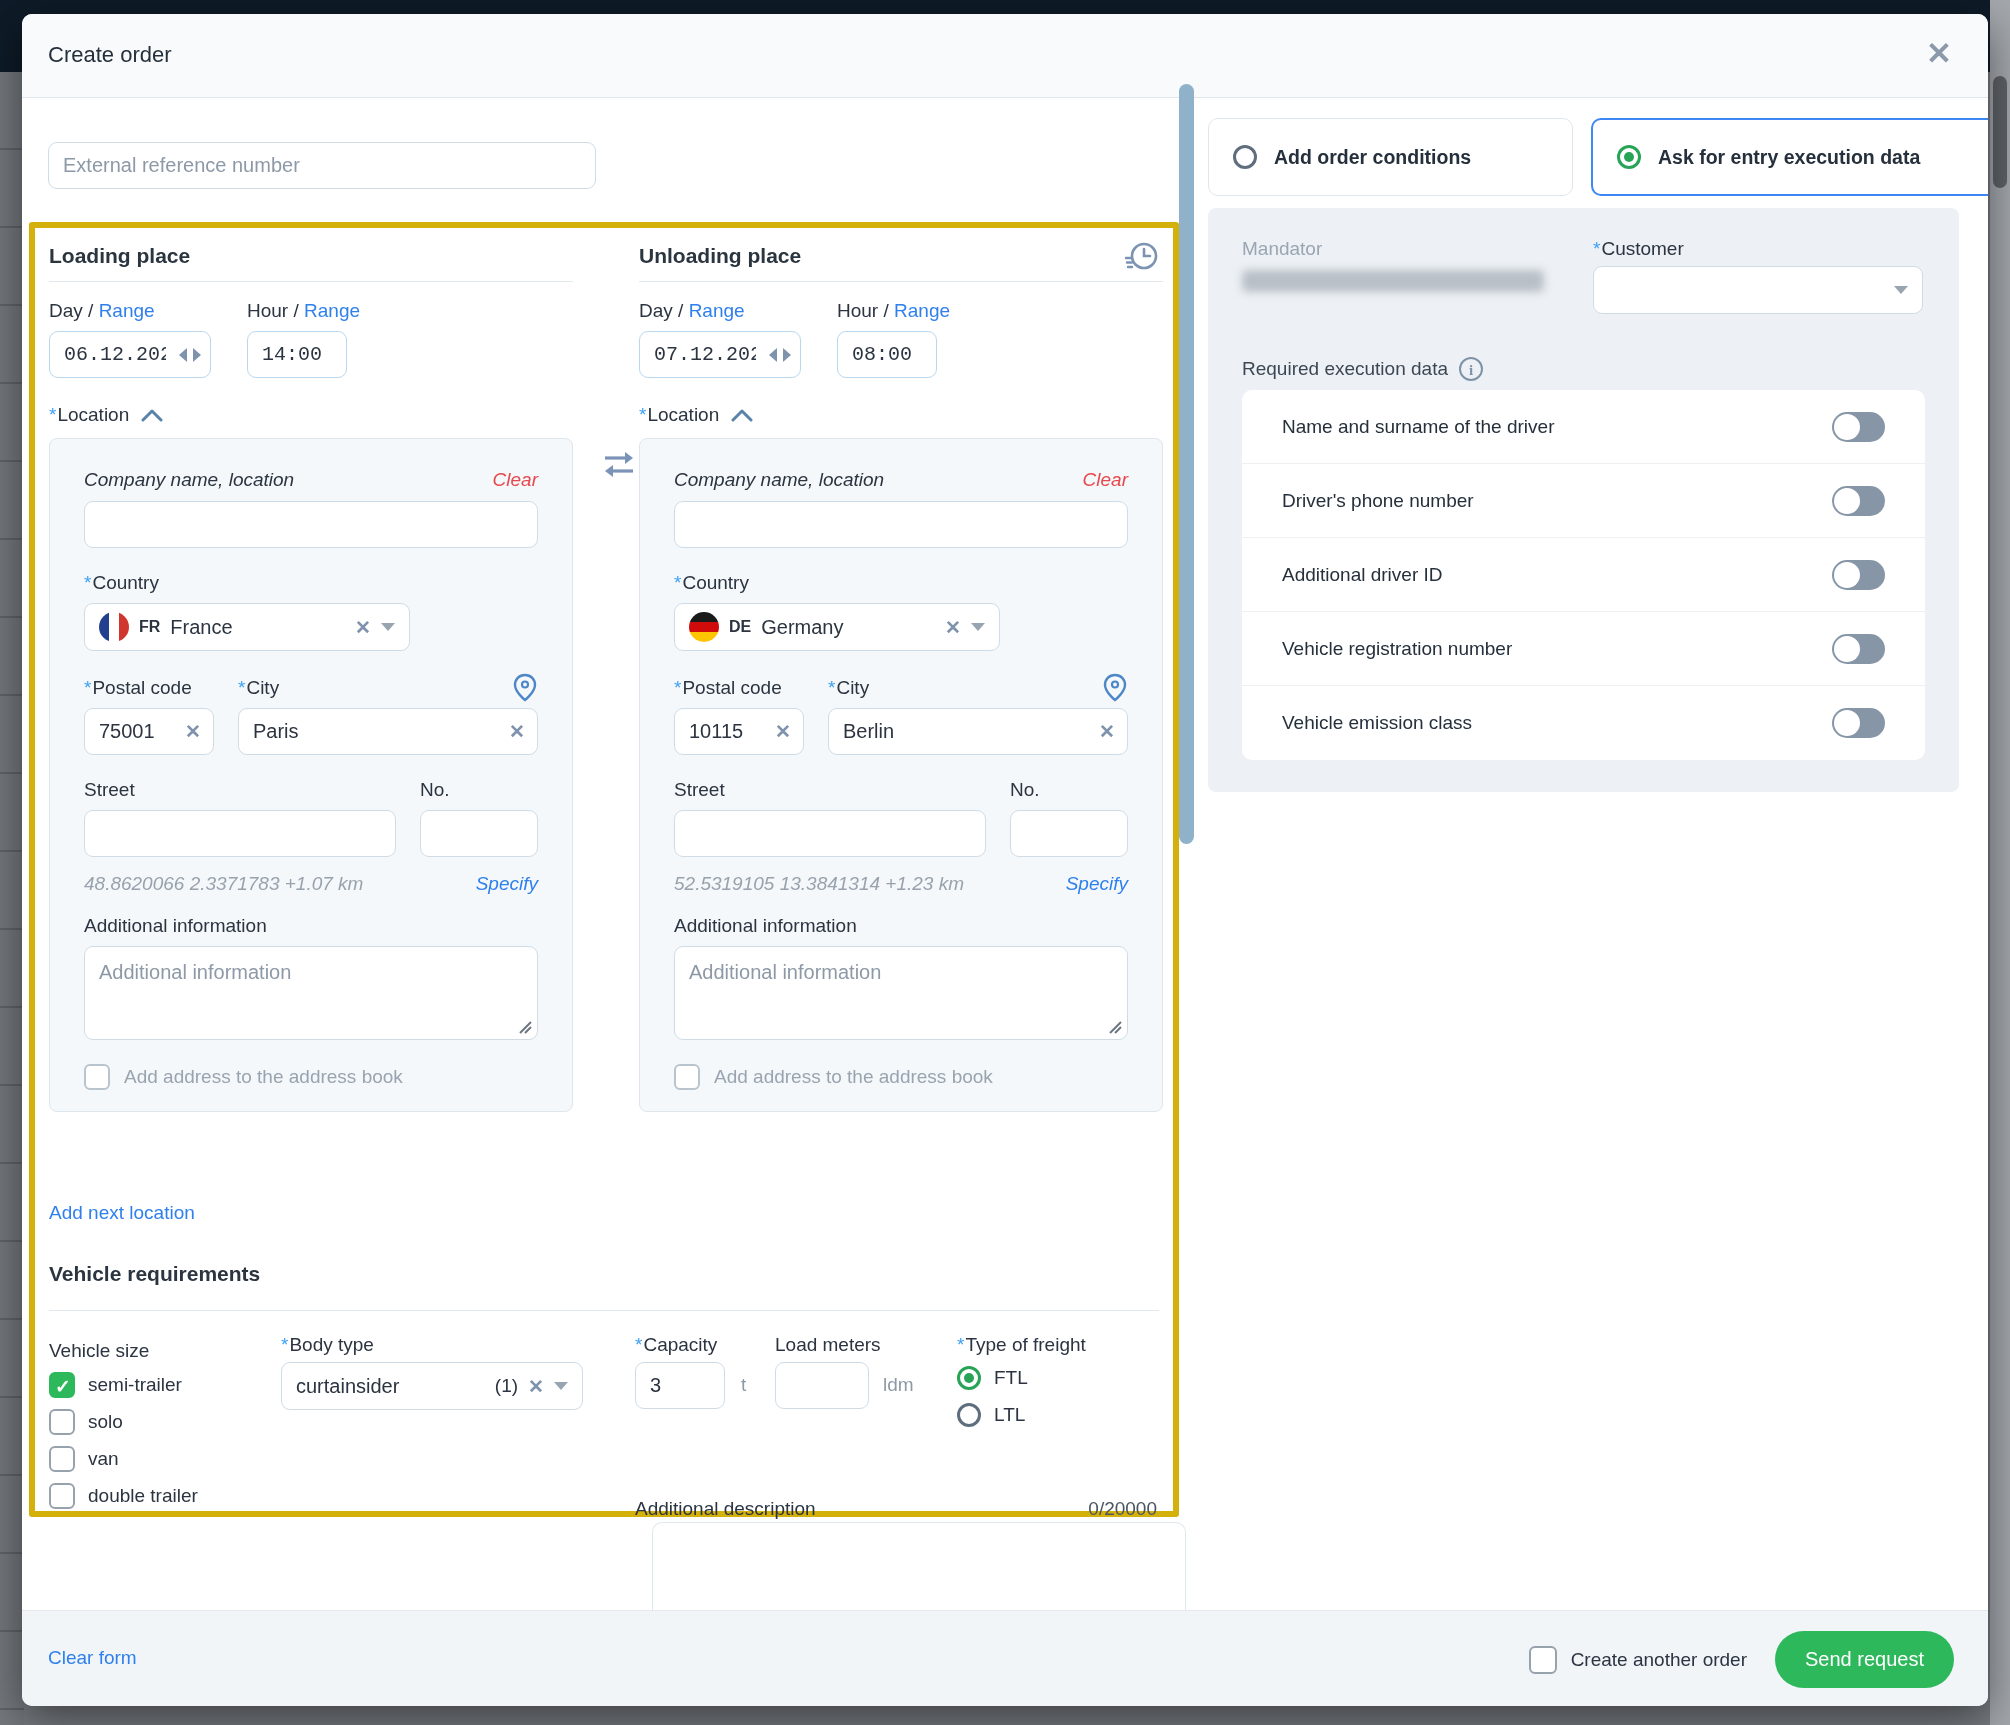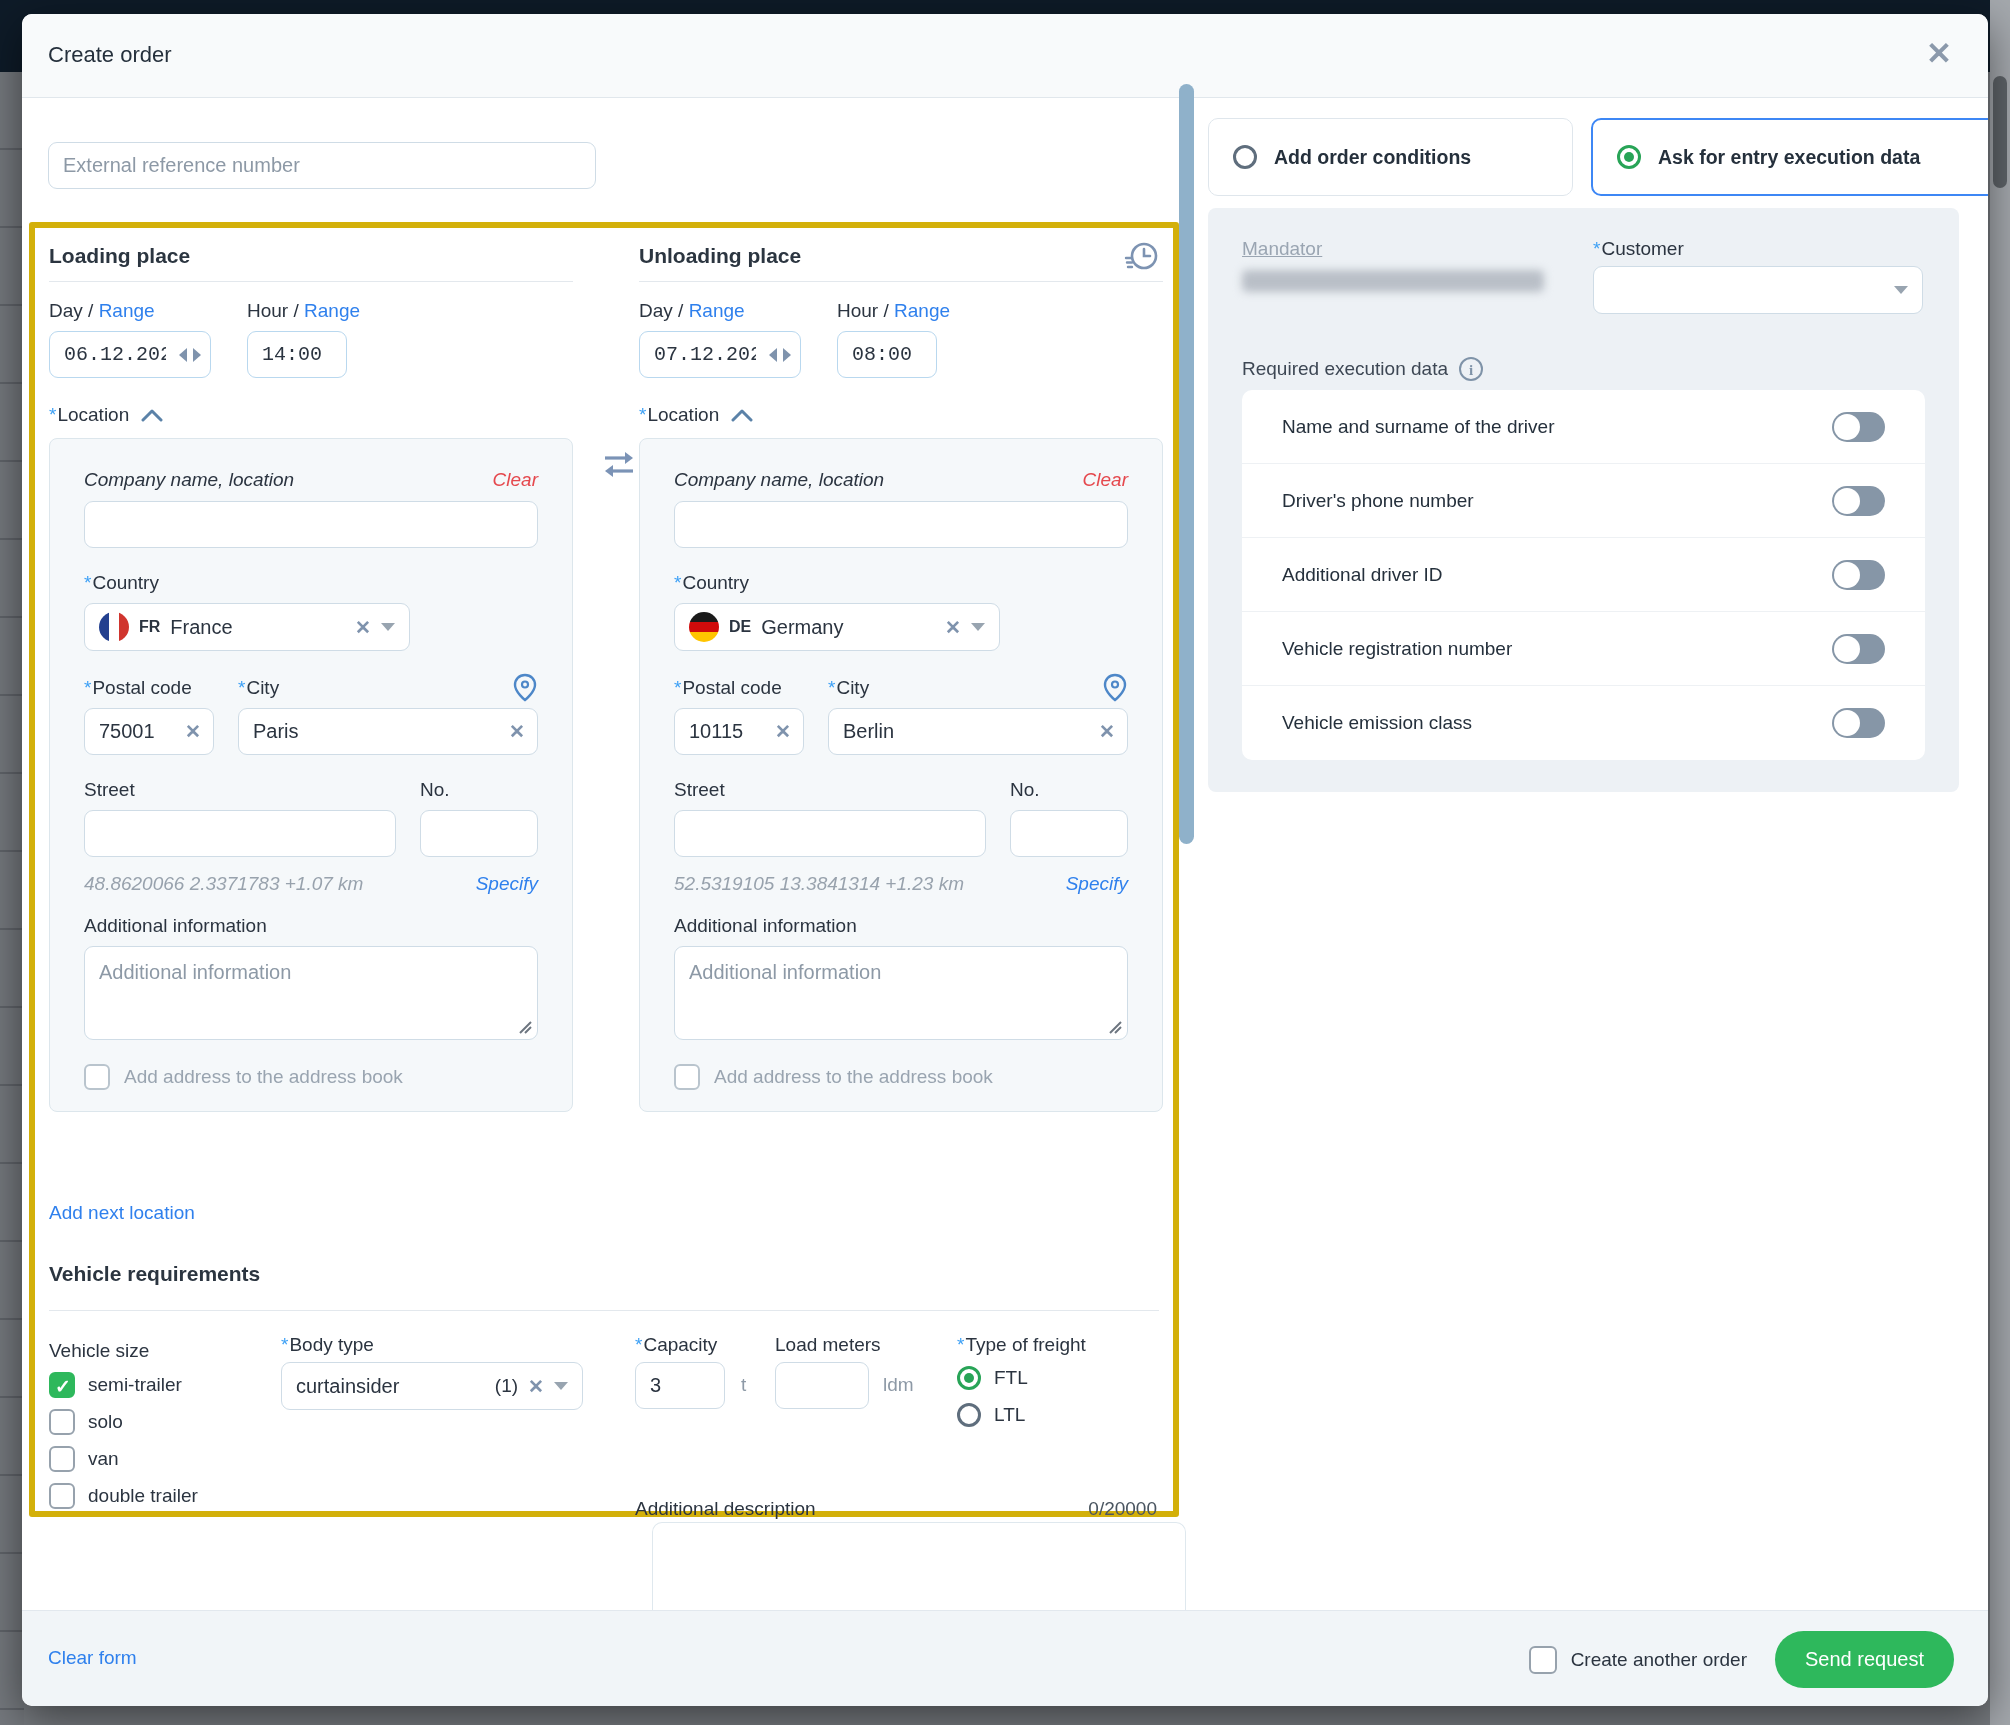--- a/index.html
+++ b/index.html
@@ -107,21 +107,21 @@
   .bottom-ta { position:absolute; left:630px; top:1508px; width:534px; height:90px;
     border:1px solid #dfe8ee; border-bottom:none; border-radius:10px 10px 0 0; background:#fff; }
   .scroll-thumb { position:absolute; left:1157px; top:70px; width:15px; height:760px; background:#8fb1ca; border-radius:8px; }
   
   .opt-card { position:absolute; top:104px; height:78px; background:#fff; border:1px solid #dfe6ec; border-radius:10px;
     display:flex; align-items:center; gap:17px; padding:0 24px; cursor:pointer; }
   .opt1 { left:1186px; width:365px; }
   .opt2 { left:1569px; width:420px; border:2px solid #3d87f5; }
   .opt-lbl { font-size:19.5px; font-weight:700; color:#25303c; }
   .gray-panel { position:absolute; left:1186px; top:194px; width:751px; height:584px; background:#edf1f5; border-radius:8px; }
-  .mand-lbl { position:absolute; left:34px; top:30px; font-size:19px; color:#9aa5b2;text-decoration:underline; }
+  .mand-lbl { position:absolute; left:34px; top:30px; font-size:19px; color:#9aa5b2; }
   .mand-blur { position:absolute; left:34px; top:62px; width:302px; height:22px; background:#b9bfc7; border-radius:5px; filter:blur(4px); }
   .cust-lbl { position:absolute; left:385px; top:30px; font-size:19px; }
   .cust-sel { position:absolute; left:385px; top:58px; width:330px; height:48px; }
   .req-head { position:absolute; left:34px; top:148px; display:flex; align-items:center; gap:10px; font-size:19px; color:#3d4754; }
   .tgl-card { position:absolute; left:34px; top:182px; width:683px; height:370px; background:#fff; border-radius:10px; overflow:hidden; }
   .tgl-row { height:74px; display:flex; align-items:center; justify-content:space-between; padding:0 40px; border-bottom:1px solid #eef1f4; }
   .tgl-row:last-child { border-bottom:none; }
   .tgl-lbl { font-size:19px; color:#25303c; }
   
   .m-footer { position:absolute; left:0; bottom:0; width:100%; height:96px; background:#f1f5f8; border-top:1px solid #e2e8ee; border-radius:0 0 10px 10px; }

